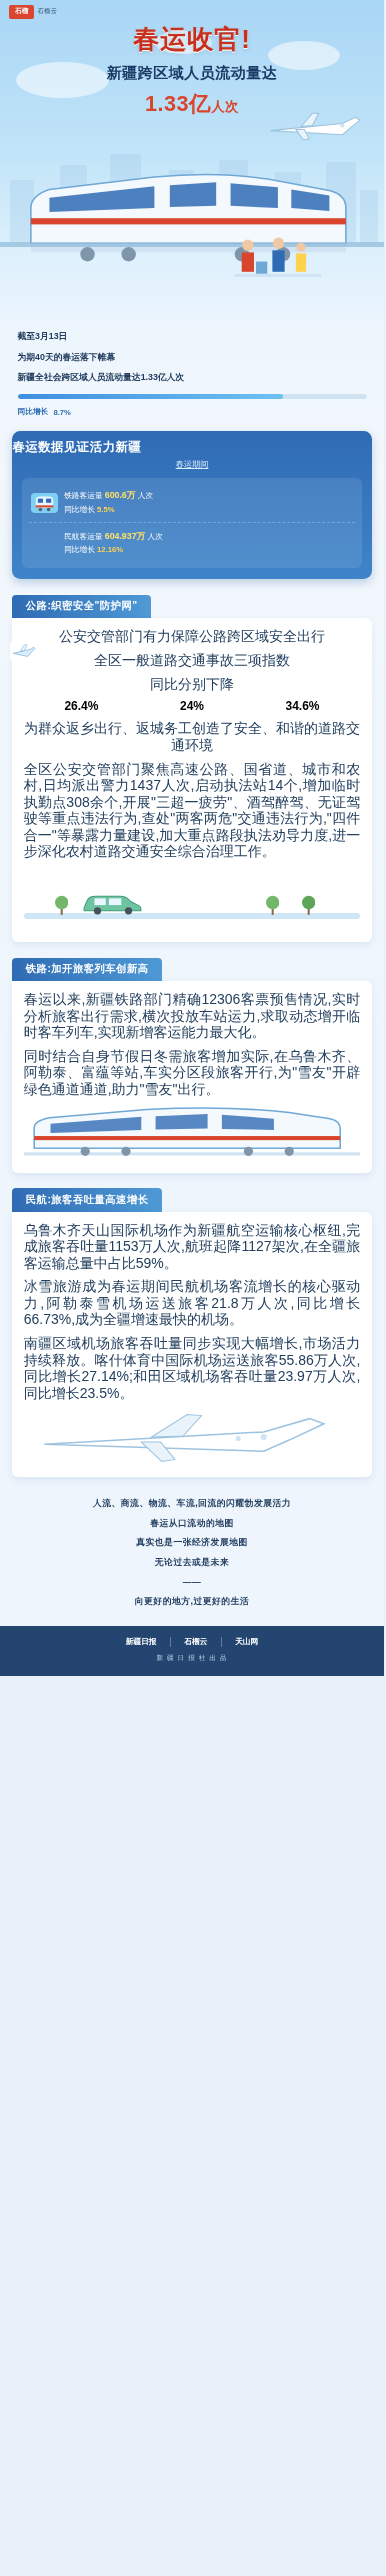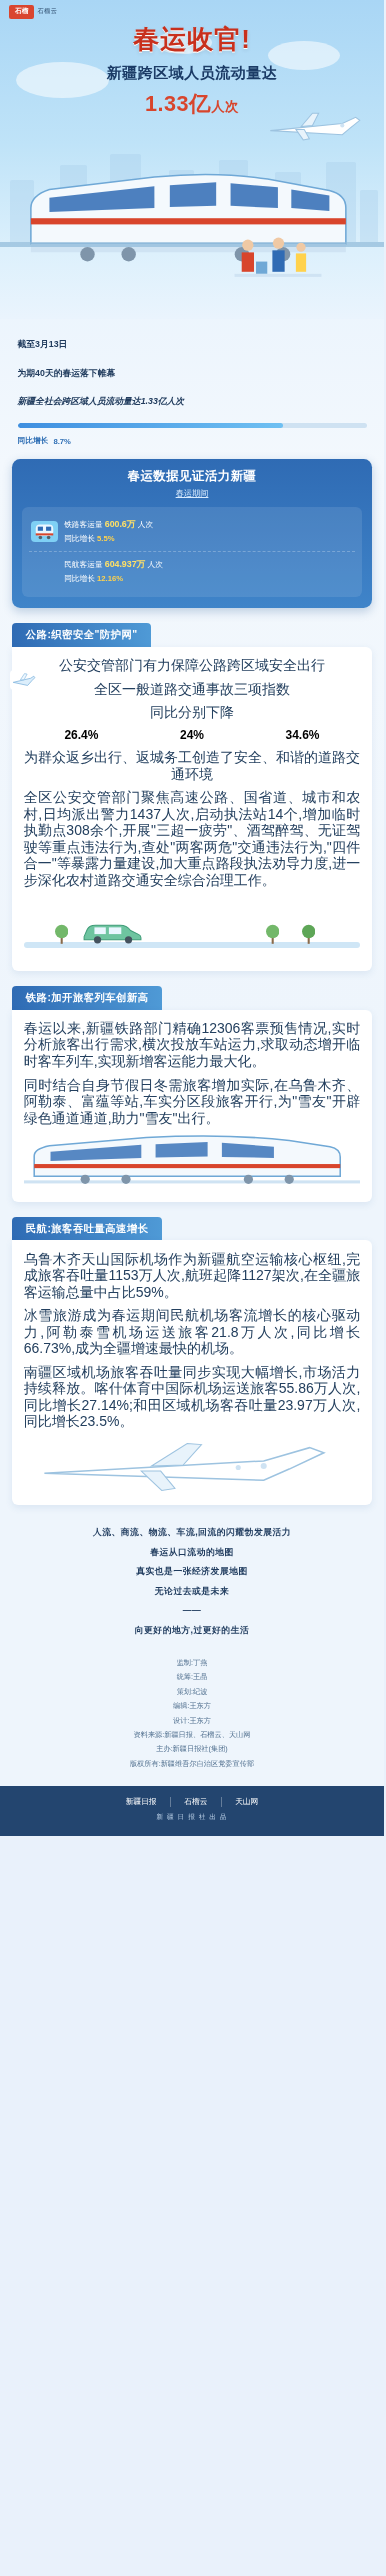--- a/index.html
+++ b/index.html
@@ -114,27 +114,27 @@
     z-index: 5;
   }
 
   
   .lead {
     padding: 5.2px 17.5px 0;
     position: relative;
     z-index: 5;
   }
   .lead p {
-    margin: 13px 0;
+    margin: 5px 0;
     font-size: 8.8px;
     color: #213c5e;
     line-height: 15.5px;
   }
   .lead .l1 { font-weight: bold; }
-  .lead .l2 { font-weight: bold; font-style: italic; }
+  .lead .l2 { font-weight: bold; }
 
   .bar-row {
     margin: 8.2px 0 2.1px;
     display: flex; align-items: center; gap: 5.2px;
   }
   .bar-track {
     flex: 1;
     height: 5.2px;
     border-radius: 2.6px;
     background: #cfe2f2;
@@ -156,21 +156,21 @@
   .panel {
     margin: 13.4px 12.4px 0;
     background: linear-gradient(180deg,#2f6bb4,#3f84c9);
     border-radius: 8.2px;
     padding: 0 0 11.3px;
     color: #fff;
     position: relative;
     box-shadow: 0 3.1px 9.3px rgba(40,90,150,.25);
   }
   .panel-title {
-    text-align: center;
+    text-align: left;
     font-size: 12.4px;
     font-weight: bold;
     color: #fff;
     padding: 8.2px 0 3.1px;
     letter-spacing: 0.5px;
   }
   .panel-sub {
     text-align: center;
     font-size: 8.2px;
     color: #d9ecff;
@@ -312,21 +312,21 @@
   .footer-logos {
     display: flex;
     justify-content: center;
     align-items: center;
     gap: 13.4px;
     margin-bottom: 6.2px;
   }
   .flogo {
     color: #fff;
     font-size: 7.7px;
-    font-weight: normal;
+    font-weight: bold;
     border-right: 0.5px solid rgba(255,255,255,.3);
     padding-right: 13.4px;
   }
   .flogo:last-child { border-right: none; padding-right: 0; }
   .footer-note {
     color: #b9cfe6;
     font-size: 6.7px;
     letter-spacing: 1px;
   }
 </style>
@@ -551,30 +551,20 @@
 
   <div class="poem">
     <div>人流、商流、物流、车流,回流的闪耀勃发展活力</div>
     <div>春运从口流动的地图</div>
     <div>真实也是一张经济发展地图</div>
     <div>无论过去或是未来</div>
     <div>——</div>
     <div>向更好的地方,过更好的生活</div>
   </div>
 
-  <div class="credits">
-    <div class="cline">监制:丁燕</div>
-    <div class="cline">统筹:王晶</div>
-    <div class="cline">策划:纪波</div>
-    <div class="cline">编辑:王东方</div>
-    <div class="cline">设计:王东方</div>
-    <div class="cline">资料来源:新疆日报、石榴云、天山网</div>
-    <div class="cline">主办:新疆日报社(集团)</div>
-    <div class="cline">版权所有:新疆维吾尔自治区党委宣传部</div>
-  </div>
 
   <div class="footer">
     <div class="footer-logos">
       <div class="flogo">新疆日报</div>
       <div class="flogo">石榴云</div>
       <div class="flogo">天山网</div>
     </div>
     <div class="footer-note">新 疆 日 报 社 出 品</div>
   </div>
 

